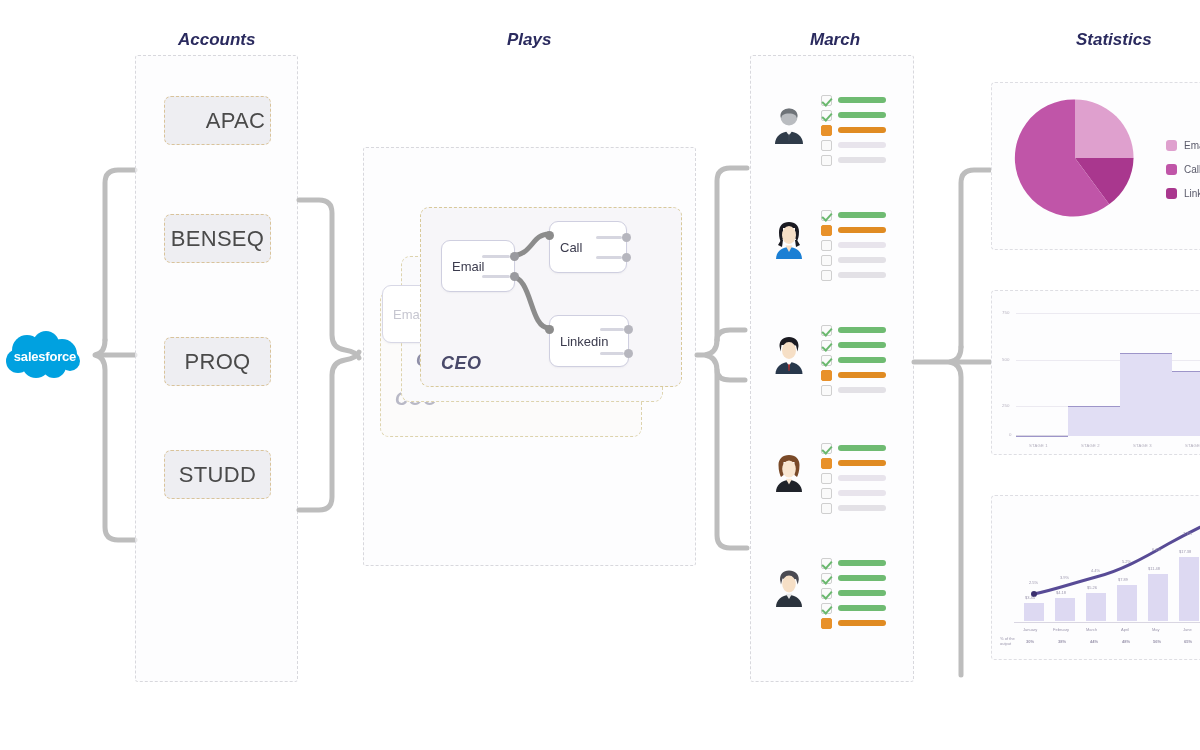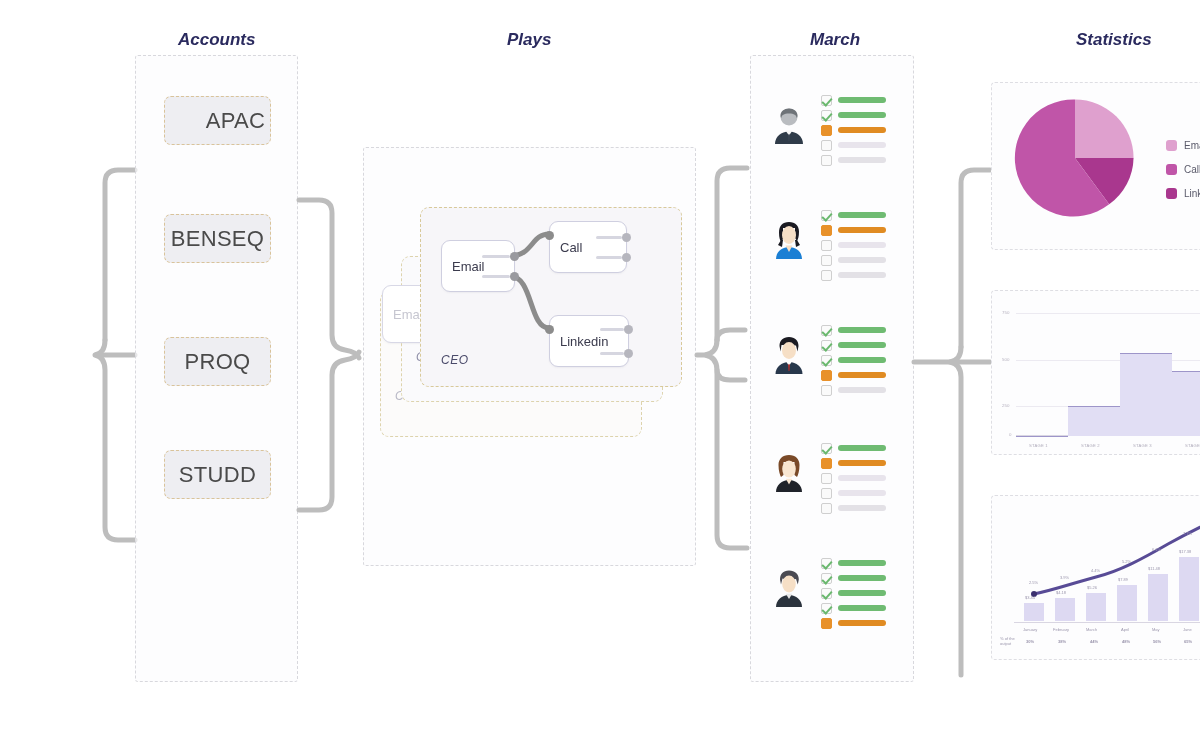--- a/index.html
+++ b/index.html
@@ -58,22 +58,22 @@
   
   .play-card {
     position: absolute;
     border: 1px dashed #ddd3ad;
     border-radius: 9px;
     background: #f7f6f9;
   }
   .play-label {
     position: absolute;
     font-style: italic;
-    font-size: 12px;
-    font-weight: normal;
+    font-size: 18px;
+    font-weight: bold;
     letter-spacing: .5px;
   }
   .node {
     position: absolute;
     background: #ffffff;
     border: 1px solid #cfcfe0;
     border-radius: 9px;
     box-shadow: 0 1px 2px rgba(60,60,90,.06);
   }
   .node-label {
@@ -129,20 +129,35 @@
 </head>
 <body>
 
 <div id="stage">
 
   <div class="col-title" style="left:178px; top:30px;">Accounts</div>
   <div class="col-title" style="left:507px; top:30px;">Plays</div>
   <div class="col-title" style="left:810px; top:30px;">March</div>
   <div class="col-title" style="left:1076px; top:30px;">Statistics</div>
 
+  <div id="sf-logo">
+    <svg width="86" height="52" viewBox="0 0 86 52">
+      <g fill="#00A1E0">
+        <circle cx="25" cy="20" r="15"></circle>
+        <circle cx="44" cy="14" r="13"></circle>
+        <circle cx="60" cy="24" r="15"></circle>
+        <circle cx="16" cy="31" r="12"></circle>
+        <circle cx="34" cy="34" r="14"></circle>
+        <circle cx="52" cy="36" r="12"></circle>
+        <circle cx="68" cy="31" r="10"></circle>
+        <rect x="12" y="18" width="60" height="20" rx="10"></rect>
+      </g>
+    </svg>
+    <div class="sf-text">salesforce</div>
+  </div>
 
   <svg class="conn" style="left:85px; top:165px; width:55px; height:390px;">
     <g fill="none" stroke="#bdbdbd" stroke-width="5" stroke-linecap="round">
       <path d="M50 5 H33 Q20 5 20 18 V175"></path>
       <path d="M20 175 Q20 188 10 190 Q20 192 20 205 V362 Q20 375 33 375 H50"></path>
       <path d="M10 190 H50"></path>
     </g>
   </svg>
 
   <div class="panel" style="left:135px; top:55px; width:163px; height:627px;">

